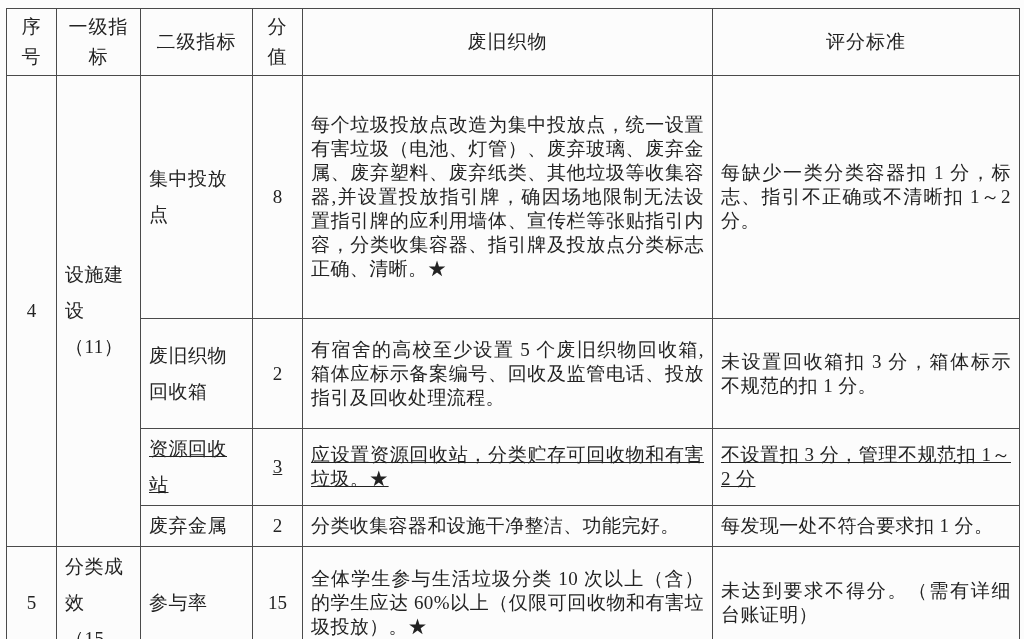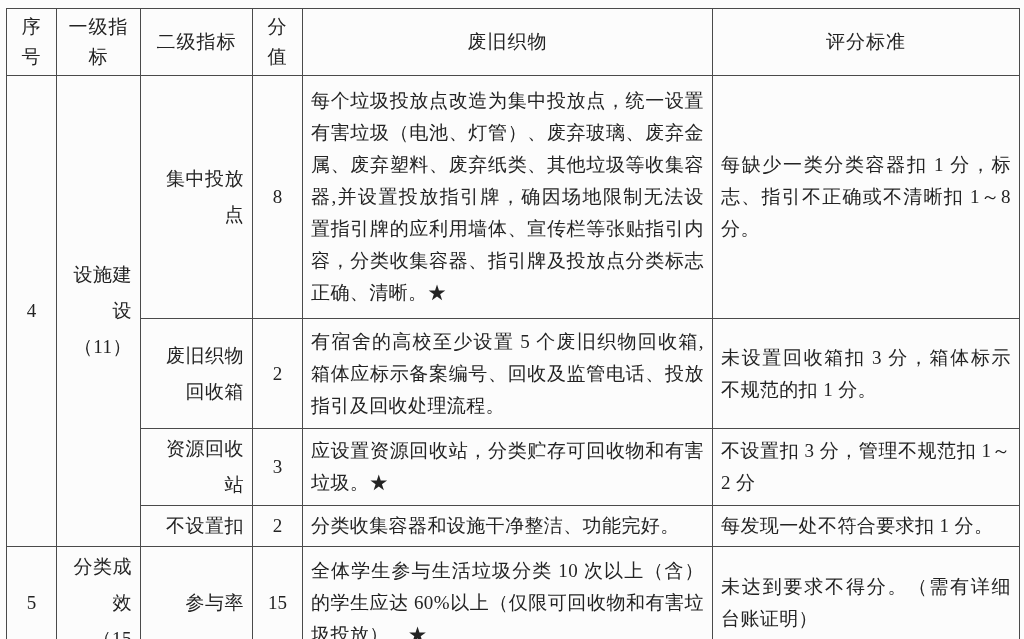--- a/index.html
+++ b/index.html
@@ -34,38 +34,38 @@
     overflow: hidden;
   }
   th.hdr {
     font-size: 20px;
     text-align: center;
     white-space: pre-line;
     line-height: 30px;
     letter-spacing: 1px;
   }
   td.center {
-    text-align: right;
+    text-align: left;
     white-space: pre-line;
     line-height: 36px;
     letter-spacing: 0.5px;
   }
   td.num {
     text-align: center;
     font-size: 20px;
   }
   td.text {
     text-align: justify;
-    line-height: 32px;
+    line-height: 24px;
     letter-spacing: 0.4px;
   }
   tr.r-header { height: 67px; }
   tr.r-1 { height: 243px; }
   tr.r-2 { height: 110px; padding-left: 20px; }
-  tr.r-3 { height: 65px; }
+  tr.r-3 { height: 65px; text-decoration: underline; }
   tr.r-4 { height: 39px; }
   tr.r-5 { height: 98px; }
 </style>
 </head>
 <body>
 
 <div class="page">
   <table class="eval">
     <colgroup>
       <col style="width:50px">
@@ -91,38 +91,38 @@
     <tbody>
       <tr class="r-1">
         <td class="num" rowspan="4">4</td>
         <td class="center" rowspan="4">设施建
 设
 （11）</td>
         <td class="center">集中投放
 点</td>
         <td class="num">8</td>
         <td class="text">每个垃圾投放点改造为集中投放点，统一设置有害垃圾（电池、灯管）、废弃玻璃、废弃金属、废弃塑料、废弃纸类、其他垃圾等收集容器,并设置投放指引牌，确因场地限制无法设置指引牌的应利用墙体、宣传栏等张贴指引内容，分类收集容器、指引牌及投放点分类标志正确、清晰。★</td>
-        <td class="text">每缺少一类分类容器扣 1 分，标志、指引不正确或不清晰扣 1～8 分。</td>
+        <td class="text">每缺少一类分类容器扣 1 分，标志、指引不正确或不清晰扣 1～2 分。</td>
       </tr>
       <tr class="r-2">
         <td class="center">废旧织物
 回收箱</td>
         <td class="num">2</td>
         <td class="text">有宿舍的高校至少设置 5 个废旧织物回收箱,箱体应标示备案编号、回收及监管电话、投放指引及回收处理流程。</td>
         <td class="text">未设置回收箱扣 3 分，箱体标示不规范的扣 1 分。</td>
       </tr>
       <tr class="r-3">
         <td class="center">资源回收
 站</td>
         <td class="num">3</td>
         <td class="text">应设置资源回收站，分类贮存可回收物和有害垃圾。★</td>
         <td class="text">不设置扣 3 分，管理不规范扣 1～2 分</td>
       </tr>
       <tr class="r-4">
-        <td class="center">不设置扣</td>
+        <td class="center">废弃金属</td>
         <td class="num">2</td>
         <td class="text">分类收集容器和设施干净整洁、功能完好。</td>
         <td class="text">每发现一处不符合要求扣 1 分。</td>
       </tr>
       <tr class="r-5">
         <td class="num">5</td>
         <td class="center">分类成
 效
 （15</td>
         <td class="center">参与率</td>

